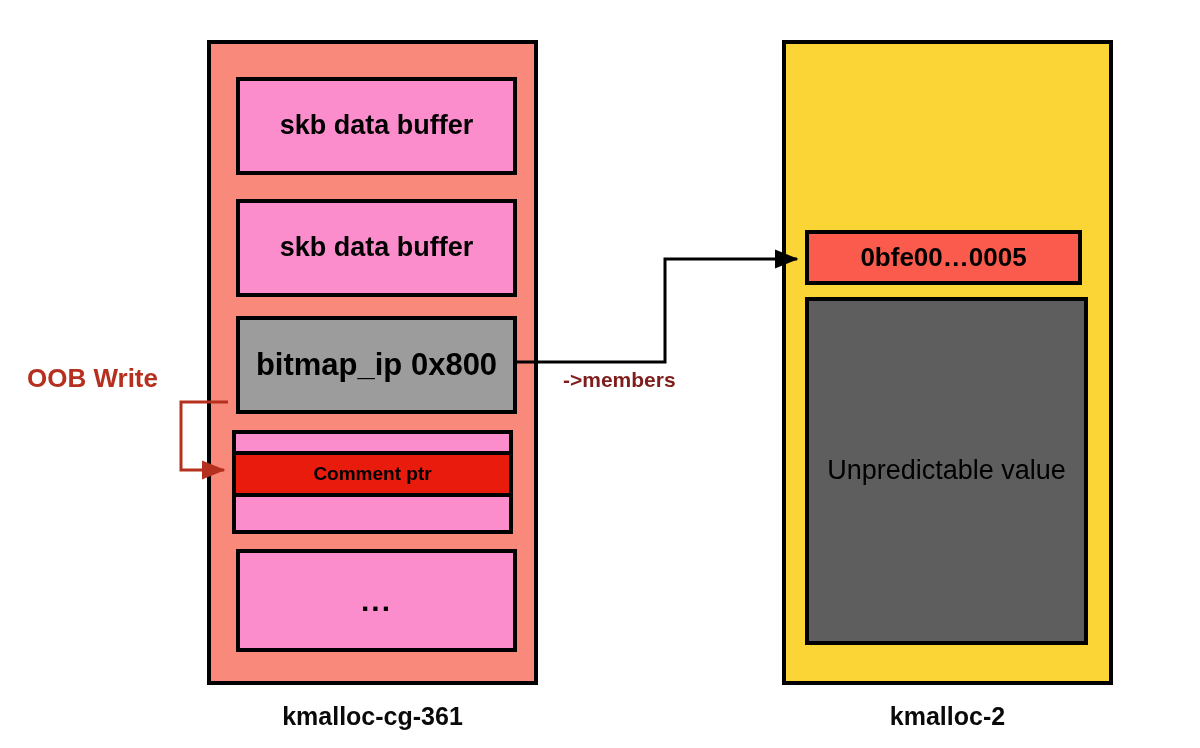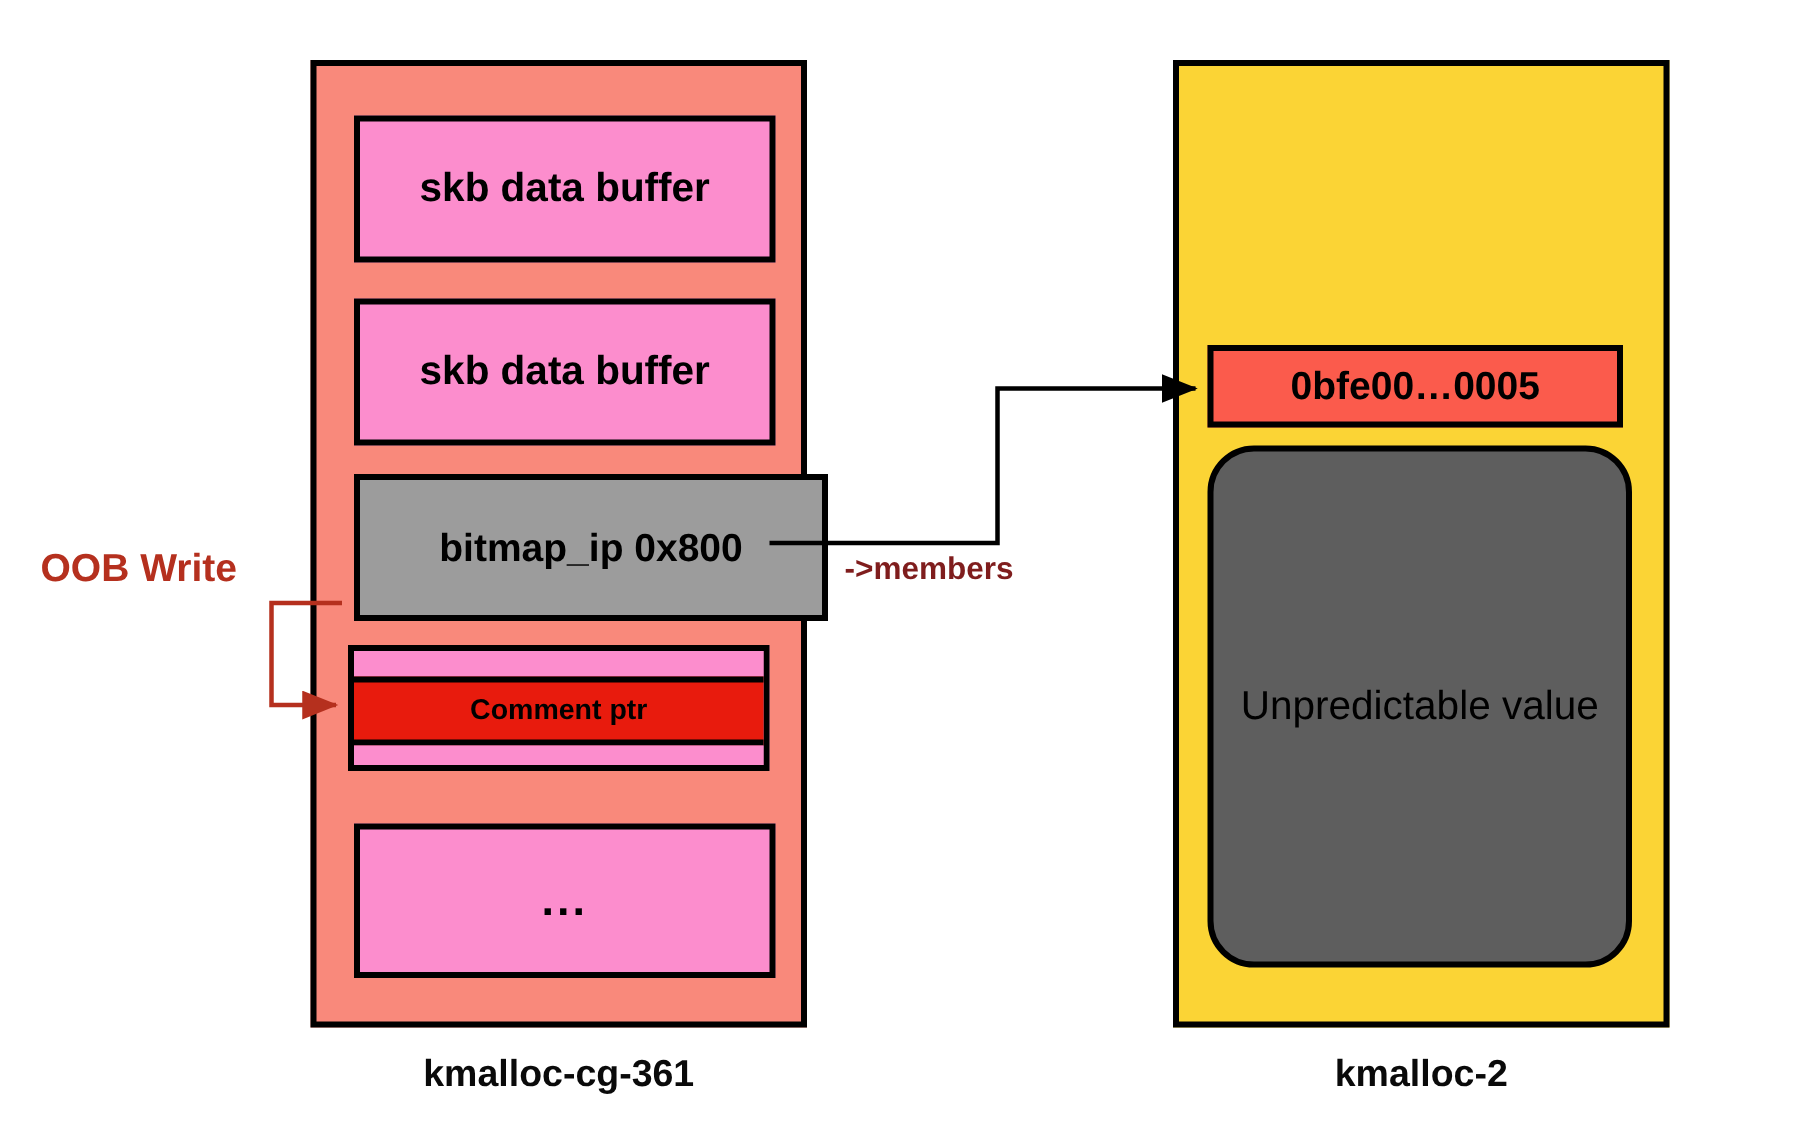--- a/index.html
+++ b/index.html
@@ -63,34 +63,34 @@
     background: #FC8DCD;
     font-size: 27px;
     font-weight: 700;
   }
   #skb-1 { top: 33px; }
   #skb-2 { top: 155px; }
 
   #bitmap-ip {
     left: 25px;
     top: 272px;
-    width: 316px;
+    width: 281px;
     height: 98px;
     background: #9C9C9C;
-    font-size: 26px;
+    font-size: 31px;
     font-weight: 700;
   }
 
   
   #comment-block {
     position: absolute;
     left: 232px;
     top: 430px;
     width: 281px;
-    height: 84px;
+    height: 104px;
     border: 4px solid #000000;
     box-sizing: border-box;
     background: #FC8DCD;
     display: flex;
     flex-direction: column;
   }
   #comment-pad-top {
     height: 17px;
     background: #FC8DCD;
   }
@@ -134,21 +134,20 @@
     font-weight: 700;
   }
   #unpredictable {
     left: 19px;
     top: 253px;
     width: 283px;
     height: 348px;
     background: #5E5E5E;
     font-size: 27px;
     font-weight: 400;
-    border-radius: 31px;
   }
 
   
   .caption {
     position: absolute;
     font-size: 25px;
     font-weight: 700;
     color: #0a0a0a;
     text-align: center;
   }

